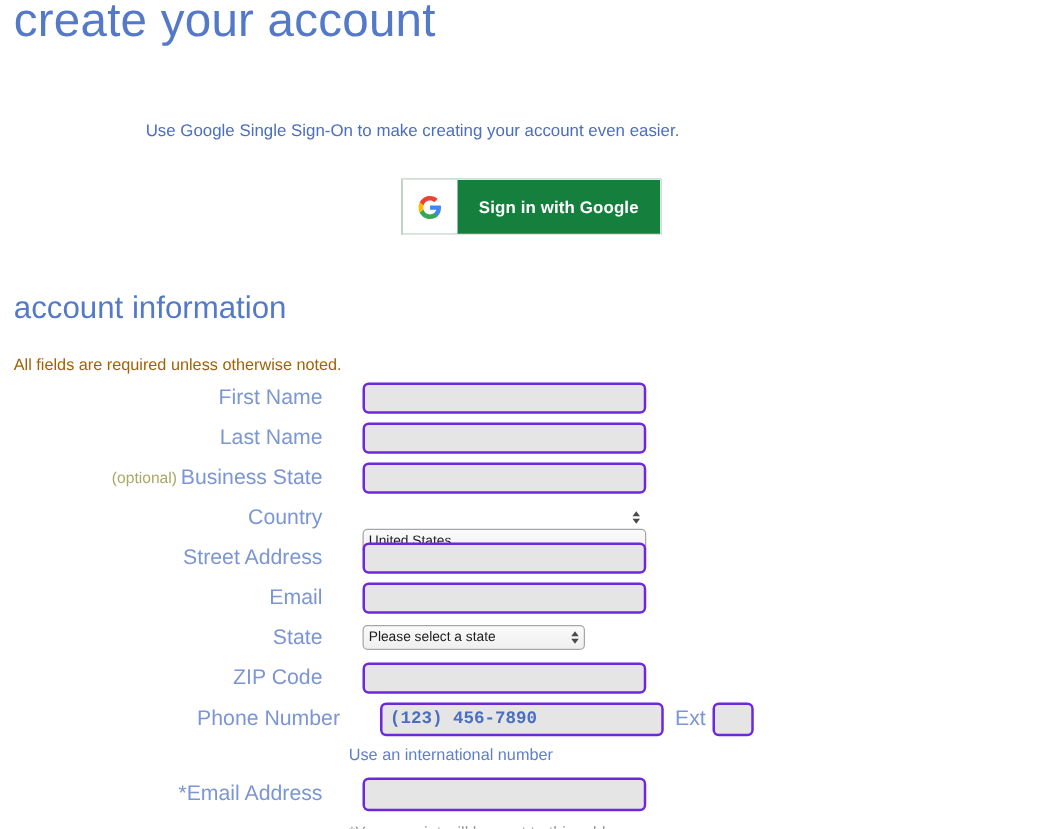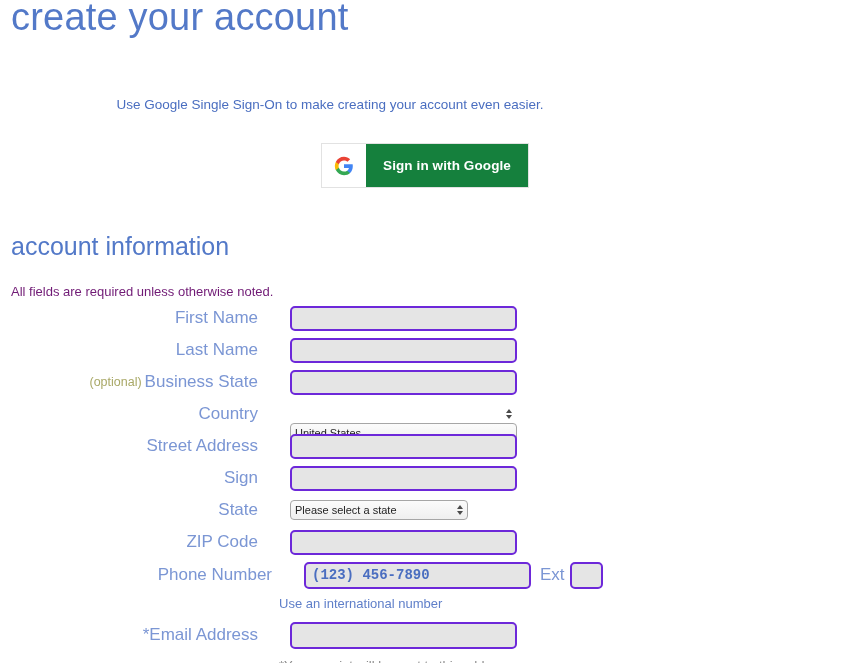--- a/index.html
+++ b/index.html
@@ -80,21 +80,21 @@
     font-size: 25px;
     font-weight: 300;
     color: #5379c8;
     white-space: nowrap;
   }
   .required-note {
     position: absolute;
     left: 11px;
     top: 284px;
     font-size: 13px;
-    color: #701a75;
+    color: #a16207;
     white-space: nowrap;
   }
 
   
   .form {
     position: absolute;
     left: 0;
     top: 302px;
     width: 850px;
   }
@@ -284,21 +284,21 @@
   </div>
 
   <div class="row">
     <div class="label-cell">Street Address</div>
     <div class="field-cell">
       <input class="txt" type="text" value="" placeholder="" style="">
     </div>
   </div>
 
   <div class="row">
-    <div class="label-cell">Sign</div>
+    <div class="label-cell">Email</div>
     <div class="field-cell">
       <input class="txt" type="text" value="" placeholder="" style="">
     </div>
   </div>
 
   <div class="row">
     <div class="label-cell">State</div>
     <div class="field-cell">
       <span class="sel-wrap">
         <select class="sel state">

